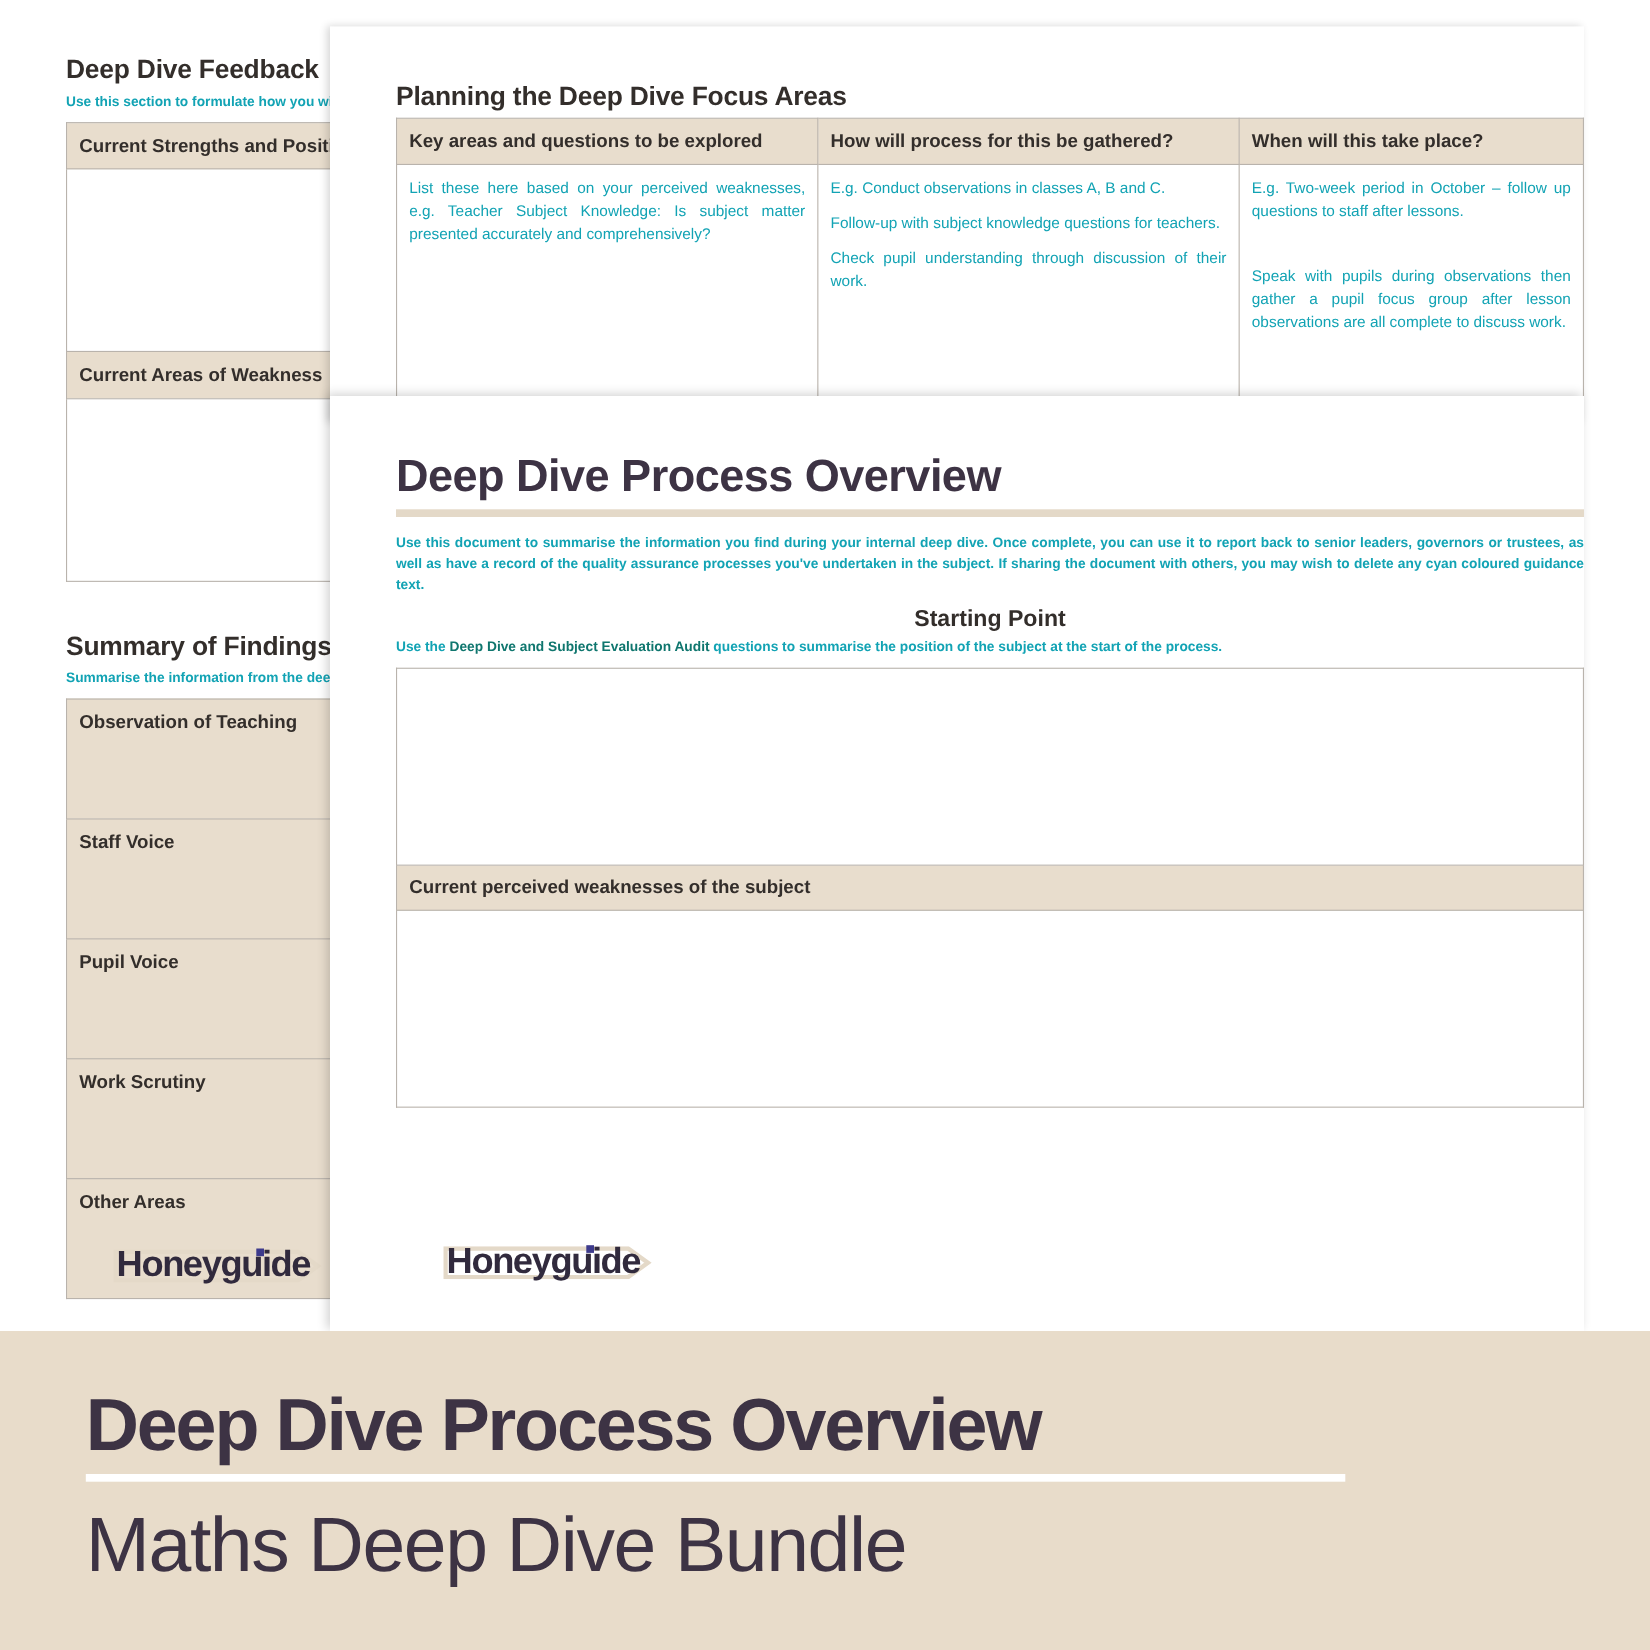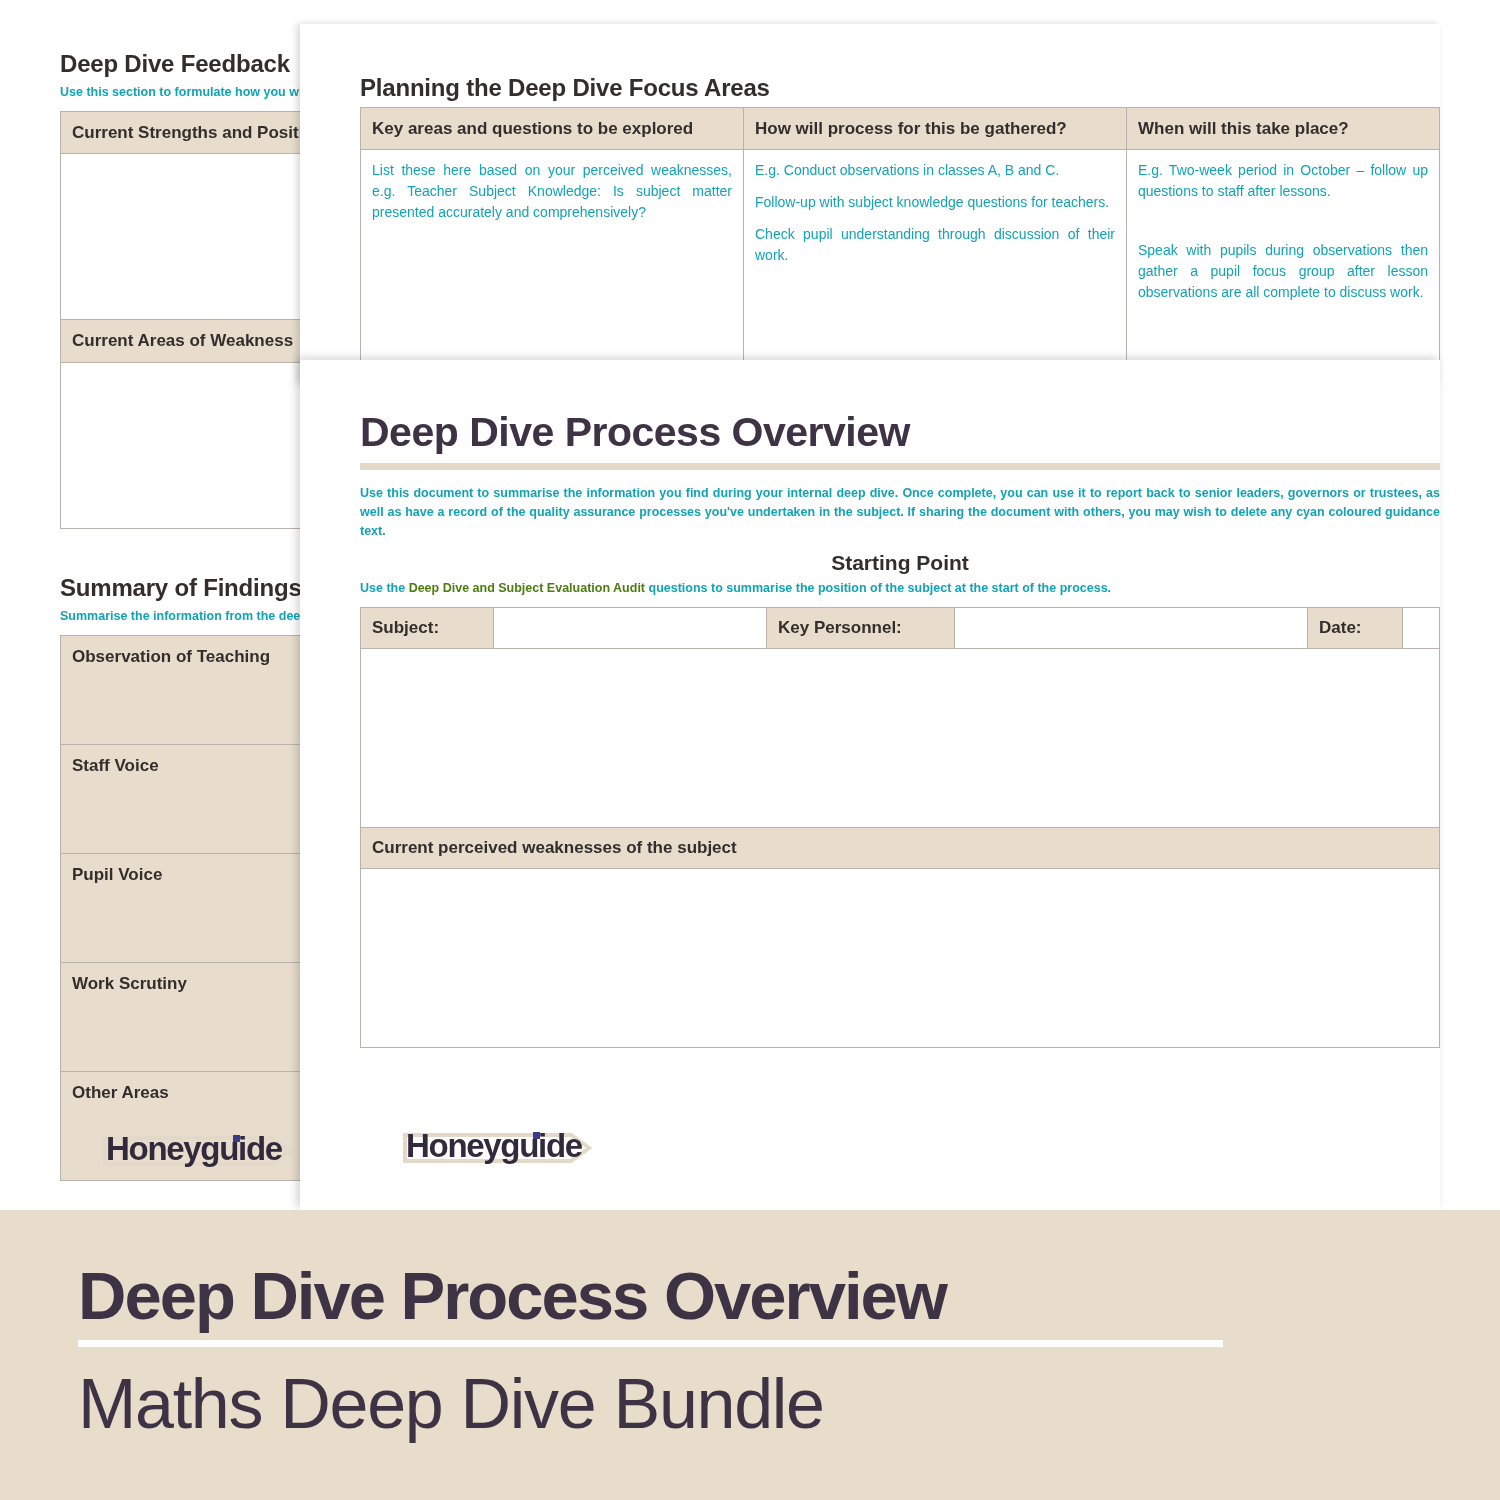--- a/index.html
+++ b/index.html
@@ -43,21 +43,21 @@
     font-size:24px;font-weight:700;color:#332e2b;margin:0 0 5px 0;
     letter-spacing:-.2px;
   }
   h3.sub-title{
     font-size:21px;font-weight:700;color:#332e2b;margin:10px 0 4px 0;text-align:center;
   }
   .guide{
     color:#12a3b4;font-size:12.5px;font-weight:700;line-height:1.52;
     margin:0 0 9px 0;text-align:justify;
   }
-  .guide.link-run .lnk{color:#4d7c0f;}
+  .guide.link-run .lnk{color:#0f766e;}
   .guide.nojust{text-align:left;}
 
   
   table.doc{
     border-collapse:collapse;width:1080px;table-layout:fixed;
     border:1px solid #b9b3ac;
   }
   table.doc td{
     border:1px solid #b9b3ac;vertical-align:top;padding:10px 11px;
   }
@@ -218,28 +218,20 @@
         <h1 class="doc-title">Deep Dive Process Overview</h1>
         <div class="title-rule"></div>
 
         <p class="guide">Use this document to summarise the information you find during your internal deep dive. Once complete, you can use it to report back to senior leaders, governors or trustees, as well as have a record of the quality assurance processes you've undertaken in the subject. If sharing the document with others, you may wish to delete any cyan coloured guidance text.</p>
 
         <h3 class="sub-title">Starting Point</h3>
         <p class="guide nojust link-run"><span>Use the </span><span class="lnk">Deep Dive and Subject Evaluation Audit</span><span> questions to summarise the position of the subject at the start of the process.</span></p>
 
         <table class="doc">
           <tbody>
-              <tr>
-            <td class="field-label" style="width:110px">Subject:</td>
-            <td class="field-input" style="width:250px"></td>
-            <td class="field-label" style="width:165px">Key Personnel:</td>
-            <td class="field-input" style="width:330px"></td>
-            <td class="field-label" style="width:72px">Date:</td>
-            <td class="field-input"></td>
-          </tr>
           <tr>
             <td class="blank-area" colspan="6" style="height:158px"></td>
           </tr>
           <tr>
             <td class="band" colspan="6">Current perceived weaknesses of the subject</td>
           </tr>
           <tr>
             <td class="blank-area" colspan="6" style="height:158px"></td>
           </tr>
         </tbody>

